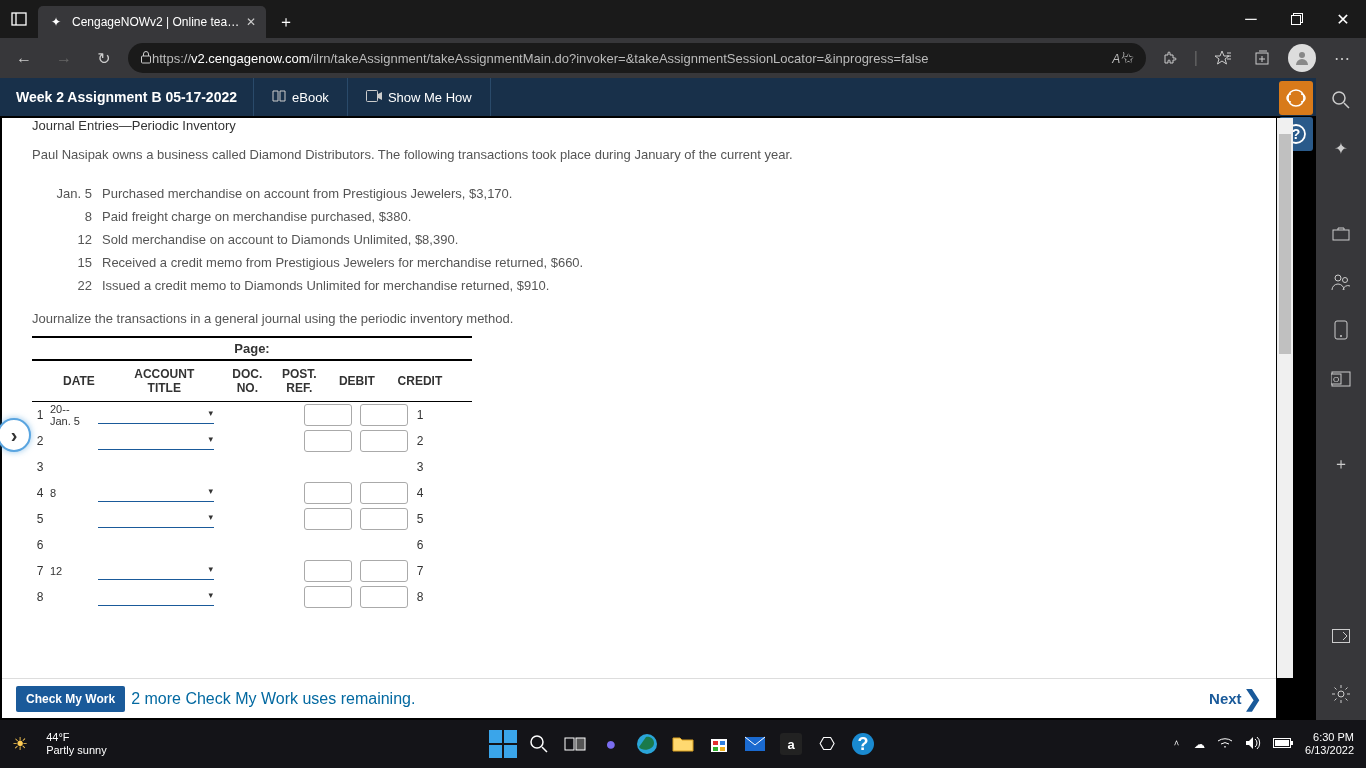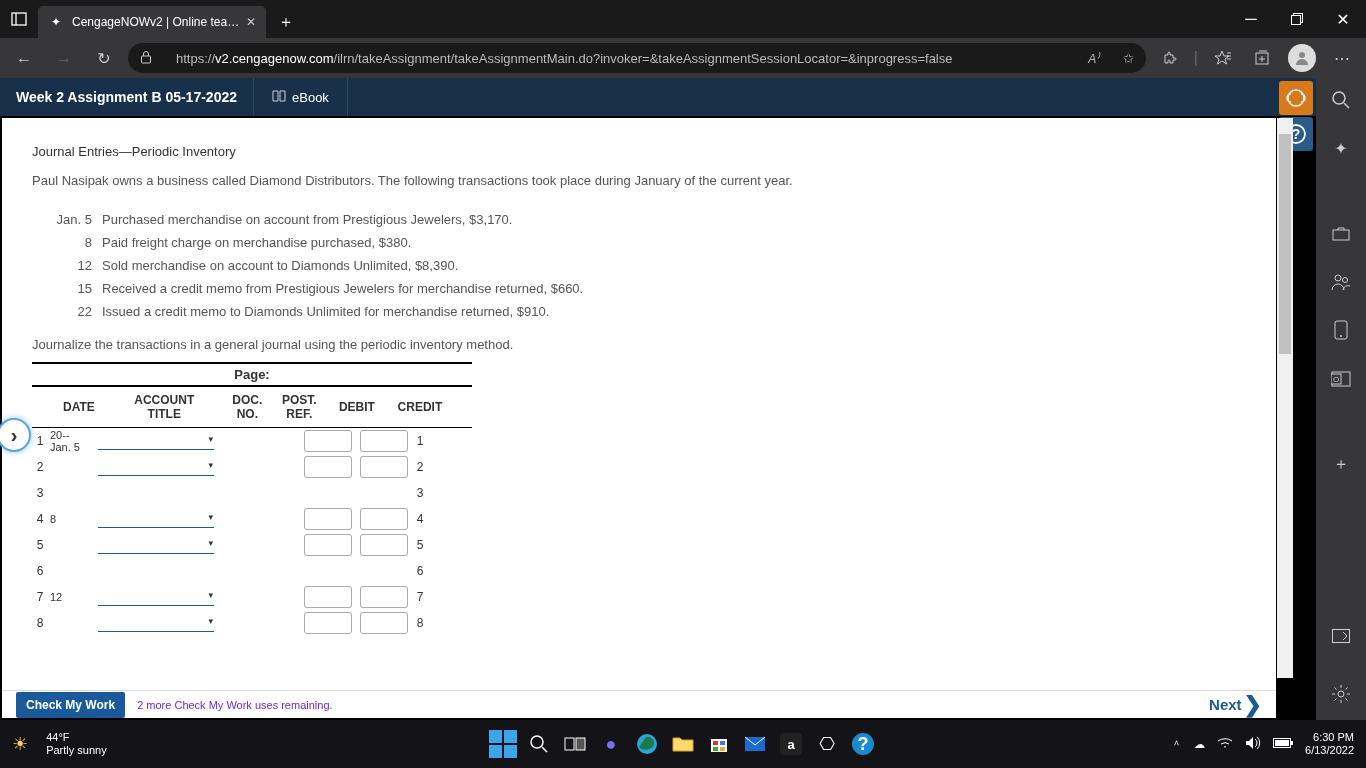--- a/index.html
+++ b/index.html
@@ -12,41 +12,41 @@
 .tab-icon { width: 16px; height: 16px; margin-right: 8px; display: flex; align-items: center; justify-content: center; }
 .tab-title { flex: 1; overflow: hidden; white-space: nowrap; text-overflow: ellipsis; }
 .tab-close { margin-left: 6px; color: #ccc; }
 .new-tab { width: 32px; height: 32px; display: flex; align-items: center; justify-content: center; color: #fff; margin-left: 4px; margin-top: 6px; }
 .win-controls { margin-left: auto; display: flex; }
 .win-btn { width: 46px; height: 38px; display: flex; align-items: center; justify-content: center; color: #fff; }
 
 .addrbar { height: 40px; background: #37373a; display: flex; align-items: center; padding: 0 8px; gap: 8px; }
 .nav-btn { width: 32px; height: 32px; display: flex; align-items: center; justify-content: center; color: #ccc; border-radius: 4px; }
 .nav-btn.disabled { color: #666; }
-.addr-input { flex: 1; height: 30px; background: #1a1a1a; border-radius: 15px; display: flex; align-items: center; padding: 0 12px; color: #bbb; font-size: 13px; gap: 24px; }
+.addr-input { flex: 1; height: 30px; background: #1a1a1a; border-radius: 15px; display: flex; align-items: center; padding: 0 12px; color: #bbb; font-size: 13px; gap: 0; }
 .addr-text { flex: 1; white-space: nowrap; overflow: hidden; }
 .addr-host { color: #fff; }
 .tb-icon { width: 32px; height: 32px; display: flex; align-items: center; justify-content: center; color: #ccc; }
 .avatar { width: 28px; height: 28px; border-radius: 50%; background: #ddd; display: flex; align-items: center; justify-content: center; color: #666; }
 
 
 .page-area { position: absolute; top: 78px; left: 0; right: 0; bottom: 48px; display: flex; }
 .edge-sidebar { width: 50px; background: #37373a; display: flex; flex-direction: column; align-items: center; padding-top: 10px; gap: 24px; }
 .sb-icon { width: 24px; height: 24px; display: flex; align-items: center; justify-content: center; color: #ccc; border: 1px solid transparent; }
 
 .content-wrap { flex: 1; background: #000; display: flex; flex-direction: column; position: relative; }
 .assign-header { height: 38px; background: #18304a; display: flex; align-items: center; color: #fff; }
 .assign-title { padding: 0 16px; font-weight: bold; font-size: 14px; height: 100%; display: flex; align-items: center; border-right: 1px solid #2a4a6a; }
 .assign-btn { padding: 8px 18px; height: 100%; display: flex; align-items: center; gap: 6px; font-size: 13px; border-right: 1px solid #2a4a6a; }
 .help-icons { position: absolute; top: 3px; right: 3px; display: flex; flex-direction: column; }
 .help-ic { width: 34px; height: 34px; background: #2a5a8a; border-radius: 3px; margin-bottom: 2px; display: flex; align-items: center; justify-content: center; font-size: 22px; color: #fff; }
 .help-ic.orange { background: #d87a1a; }
 
 .content-scroll { flex: 1; margin: 2px 40px 0 2px; background: #fff; overflow-y: scroll; position: relative; }
-.content-inner { padding: 26px 30px; color: #333; font-size: 13px; position: relative; }
+.content-inner { padding: 0 30px; color: #333; font-size: 13px; position: relative; }
 .section-title { font-size: 13px; color: #333; margin-bottom: 14px; }
 .intro { color: #555; margin-bottom: 24px; }
 .txn-row { display: flex; margin-bottom: 8px; color: #555; }
 .txn-date { width: 70px; text-align: right; padding-right: 10px; }
 .txn-desc { flex: 1; }
 .instr { margin-top: 18px; margin-bottom: 10px; color: #555; }
 
 .journal { width: 440px; }
 .journal-page { text-align: center; font-weight: bold; border-top: 2px solid #000; padding: 3px 0; }
 .j-hd { display: flex; border-top: 2px solid #000; border-bottom: 1px solid #000; font-weight: bold; font-size: 12px; gap: 12px; }
@@ -60,23 +60,23 @@
 .j-row { display: flex; align-items: center; min-height: 26px; }
 .ln-left { width: 16px; text-align: center; font-size: 12px; }
 .ln-right { width: 16px; text-align: center; font-size: 12px; }
 .acct-sel { width: 116px; height: 18px; border: none; border-bottom: 1px solid #1a5a9a; background: #fff; position: relative; display:flex; justify-content:flex-end; align-items:center; color:#555;}
 .acct-sel::after { content: "▾"; font-size: 9px; color: #333; position: absolute; right: 1px; top: 2px;}
 .amt-inp { width: 48px; height: 22px; border: 1px solid #aaa; border-radius: 3px; margin: 2px 3px; }
 .date-cell { width: 48px; font-size: 11px; display:flex; flex-direction:column; align-items:flex-start; padding-left:2px;}
 
 .drawer-handle { position: absolute; left: -3px; top: 340px; width: 34px; height: 34px; border-radius: 50%; border: 2px solid #5aa5e0; background: #fff; display: flex; align-items: center; justify-content: center; font-size: 20px; font-weight: bold; color: #333; box-shadow: 0 0 6px rgba(80,160,220,.6); z-index: 5;}
 
-.footer-row { height: 28px; background: #fff; border-top: 1px solid #ddd; margin: 0 40px 2px 2px; display: flex; align-items: center; padding: 0 14px; }
+.footer-row { height: 40px; background: #fff; border-top: 1px solid #ddd; margin: 0 40px 2px 2px; display: flex; align-items: center; padding: 0 14px; }
 .check-btn { background: #1a5a9a; color: #fff; border: none; padding: 6px 10px; font-size: 12px; font-weight: bold; border-radius: 2px; }
-.remain { font-size: 11px; color: #6d28d9; margin-left: 12px; }
+.remain { font-size: 16px; color: #0369a1; margin-left: 6px; }
 .next-btn { margin-left: auto; color: #1a5a9a; font-size: 15px; font-weight: 600; display: flex; align-items: center; gap: 2px; }
 .next-chev { font-size: 22px; font-weight: bold; }
 
 
 .taskbar { position: absolute; bottom: 0; left: 0; right: 0; height: 48px; background: rgba(20,20,24,.92); display: flex; align-items: center; padding: 0 12px; }
 .weather { display: flex; flex-direction: column; color: #fff; font-size: 11px; line-height: 13px; margin-left: 18px; }
 .tb-center { position: absolute; left: 50%; transform: translateX(-50%); display: flex; gap: 8px; }
 .tb-app { width: 28px; height: 28px; display: flex; align-items: center; justify-content: center; font-size: 18px; }
 .tray { margin-left: auto; display: flex; align-items: center; gap: 12px; color: #fff; font-size: 11px; }
 .clock { display: flex; flex-direction: column; align-items: flex-end; line-height: 13px; }
@@ -173,20 +173,29 @@
   <div class="content-wrap">
     <div class="assign-header">
       <div class="assign-title">Week 2 Assignment B 05-17-2022</div>
       <div class="assign-btn">
         <span>
           <svg width="14" height="14" viewBox="0 0 14 14">
               <path d="M1 2h5v10H1zM8 2h5v10H8z" fill="none" stroke="#ccc"></path>
             </svg>
         </span>
         <span>eBook</span>
+      </div>
+      <div class="assign-btn">
+        <span>
+          <svg width="16" height="12" viewBox="0 0 16 12">
+              <rect x="0.5" y="0.5" width="11" height="11" rx="1" fill="none" stroke="#ccc"></rect>
+              <path d="M12 4l4-2v8l-4-2z" fill="#ccc"></path>
+            </svg>
+        </span>
+        <span>Show Me How</span>
       </div>
     </div>
 
     <div class="help-icons">
       <div class="help-ic orange">
         <svg width="22" height="22" viewBox="0 0 22 22">
             <circle cx="11" cy="11" r="8" fill="none" stroke="#fff" stroke-width="1.5"></circle>
             <path d="M6 7a3 3 0 000 8M16 7a3 3 0 010 8" fill="none" stroke="#fff" stroke-width="1.5"></path>
           </svg>
       </div>

